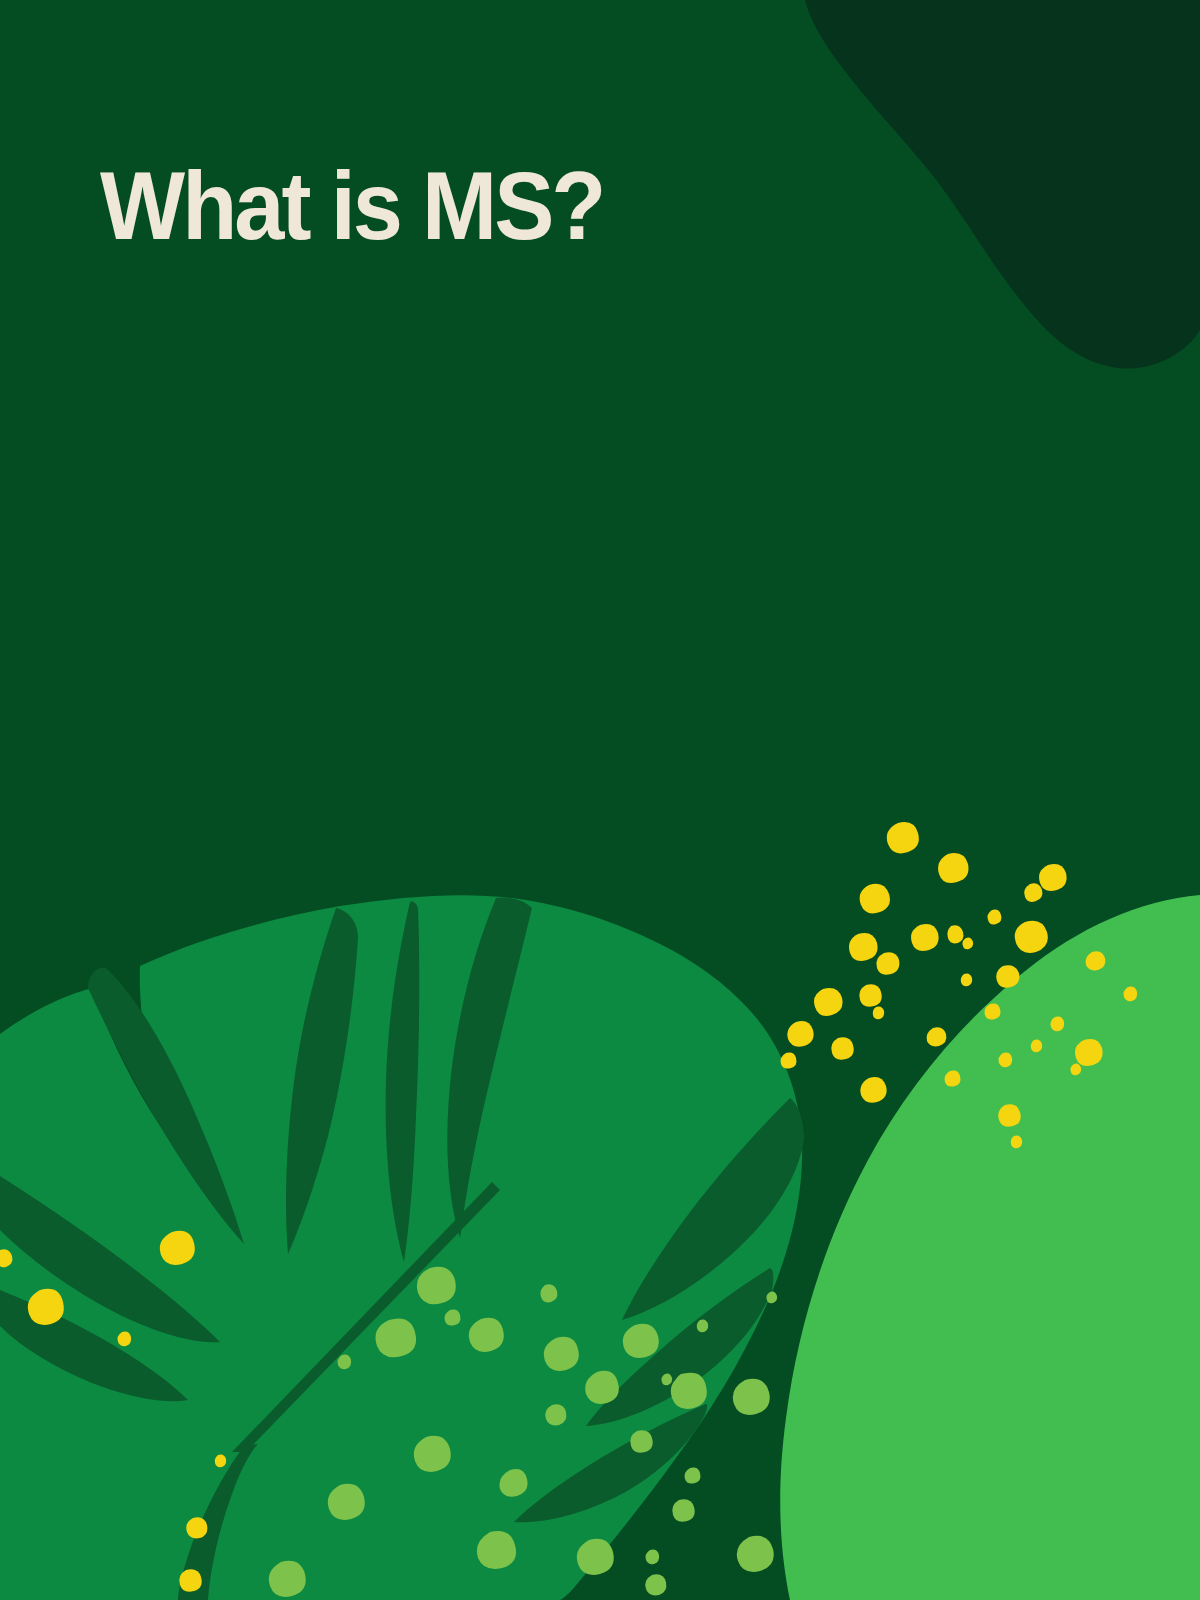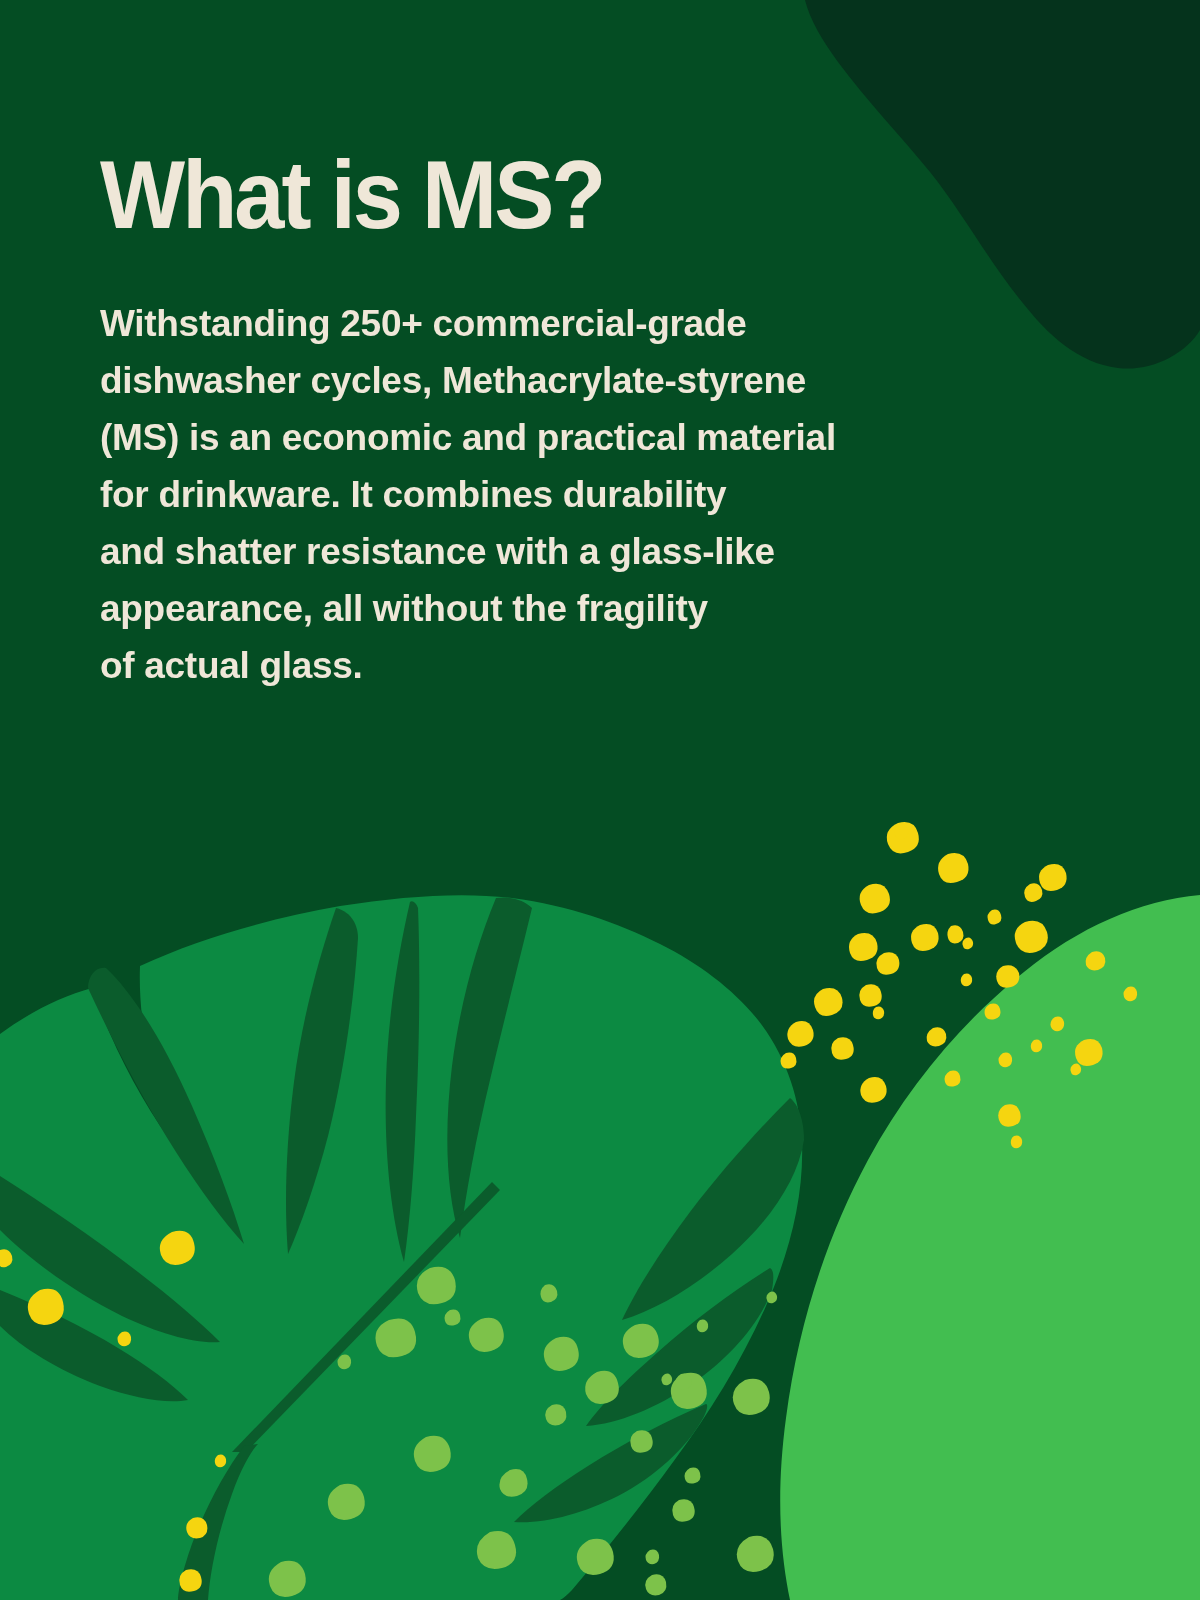--- a/index.html
+++ b/index.html
@@ -11,21 +11,21 @@
   }
   #poster {
     position:relative;
     width:1200px; height:1600px;
     background:#044D23;
     overflow:hidden;
   }
   #art { position:absolute; inset:0; width:1200px; height:1600px; display:block; }
   #content {
     position:absolute;
-    left:0; top:0;
+    left:0; top:11px;
     width:1200px;
     padding:0 100px;
     z-index:5;
   }
   #title {
     margin-top:146px;
     color:#EFE7D8;
     font-family:"Liberation Sans", sans-serif;
     font-weight:700;
     font-size:97px;
@@ -190,22 +190,15 @@
       <path d="M 749,1537 q 19,-5 24,12 q 4,17 -13,22 q -17,4 -22,-10 q -5,-15 11,-24 Z"></path>
       <path d="M 652,1575 q 11,-3 14,7 q 2,10 -7,13 q -10,2 -13,-6 q -3,-9 6,-14 Z"></path>
       <path d="M 770,1292 q 5,-2 7,4 q 1,5 -4,7 q -5,1 -6,-3 q -2,-5 3,-8 Z"></path>
       <path d="M 650,1550 q 7,-2 9,5 q 1,7 -5,9 q -6,1 -8,-4 q -2,-6 4,-10 Z"></path>
       <path d="M 450,1310 q 8,-2 10,5 q 2,8 -5,10 q -8,2 -10,-4 q -2,-7 5,-11 Z"></path>
     </g>
   </svg>
 
   <div id="content">
     <h1 id="title">What is MS?</h1>
-    <p id="body-copy">Withstanding 250+ commercial-grade
-dishwasher cycles, Methacrylate-styrene
-(MS) is an economic and practical material
-for drinkware. It combines durability
-and shatter resistance with a glass-like
-appearance, all without the fragility
-of actual glass.</p>
   </div>
 
 </div>
 
 </body></html>

